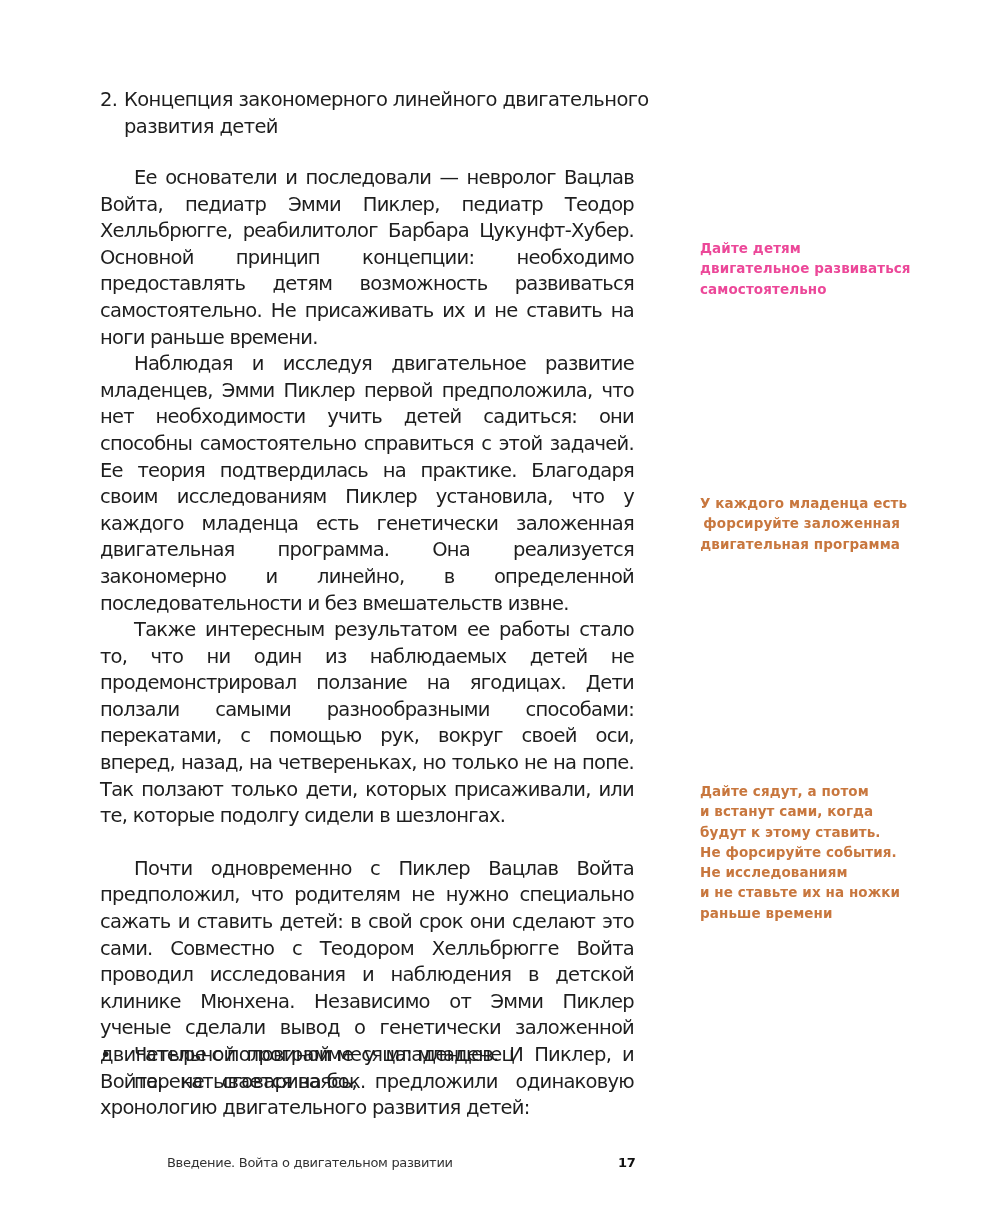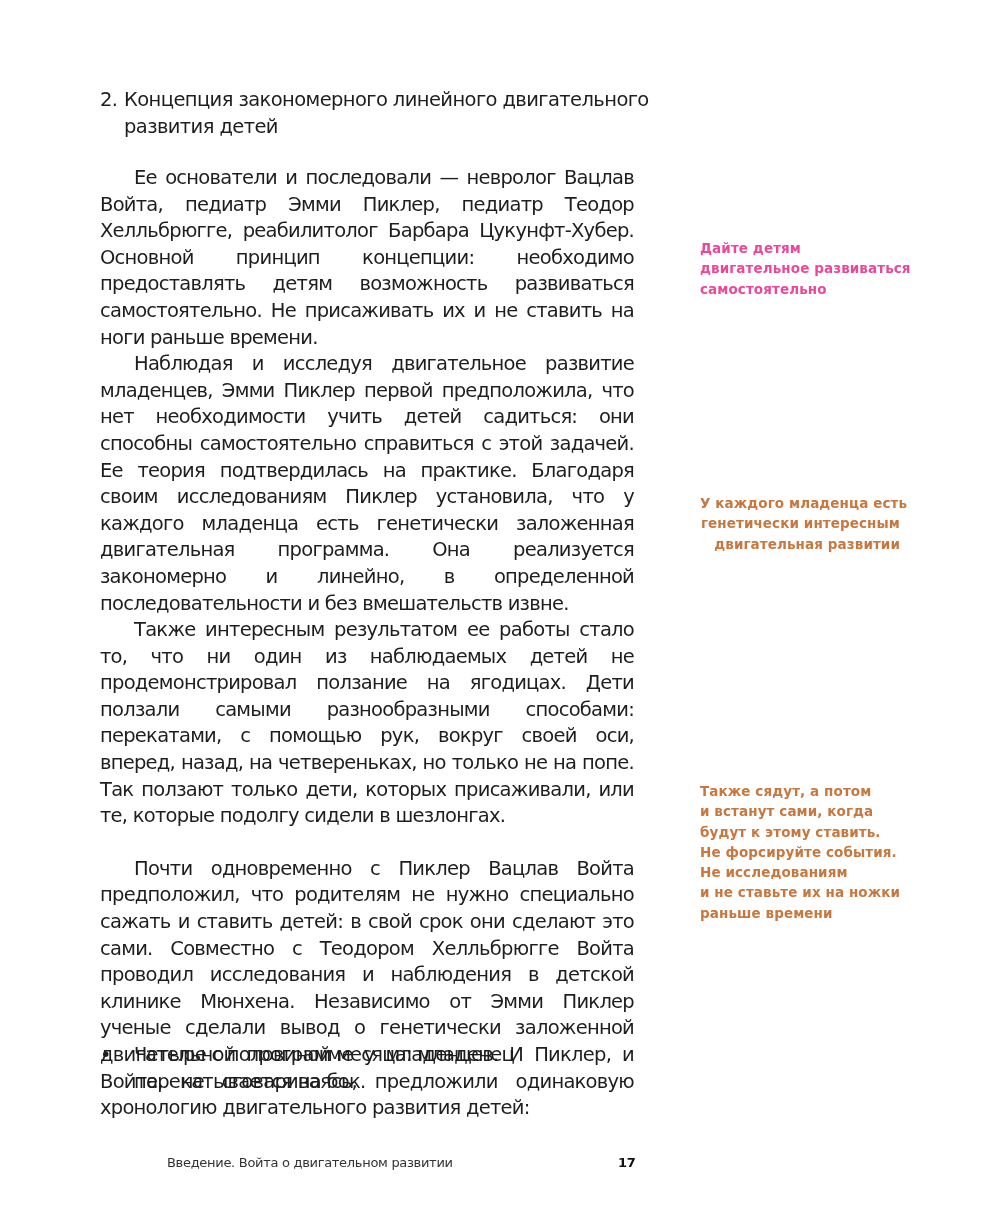--- a/index.html
+++ b/index.html
@@ -49,26 +49,26 @@
 </ul>
 
 <div class="note" style="top: 198px; color: #ec4899; margin-top: 40px;">
   <span>Дайте детям</span>
   <span>двигательное развиваться</span>
   <span>самостоятельно</span>
 </div>
 
 <div class="note" style="top: 493px; color: rgb(200, 119, 62); text-align: right;">
   <span>У каждого младенца есть</span>
-  <span>генетически интересным</span>
-  <span>двигательная развитии</span>
+  <span>форсируйте заложенная</span>
+  <span>двигательная программа</span>
 </div>
 
 <div class="note" style="top: 781px; color: rgb(200, 119, 62);">
-  <span>Также сядут, а потом</span>
+  <span>Дайте сядут, а потом</span>
   <span>и встанут сами, когда</span>
   <span>будут к этому ставить.</span>
   <span>Не форсируйте события.</span>
   <span>Не исследованиям</span>
   <span>и не ставьте их на ножки</span>
   <span>раньше времени</span>
 </div>
 
 <div class="footer title">Введение. Войта о двигательном развитии</div>
 <div class="footer page">17</div>

